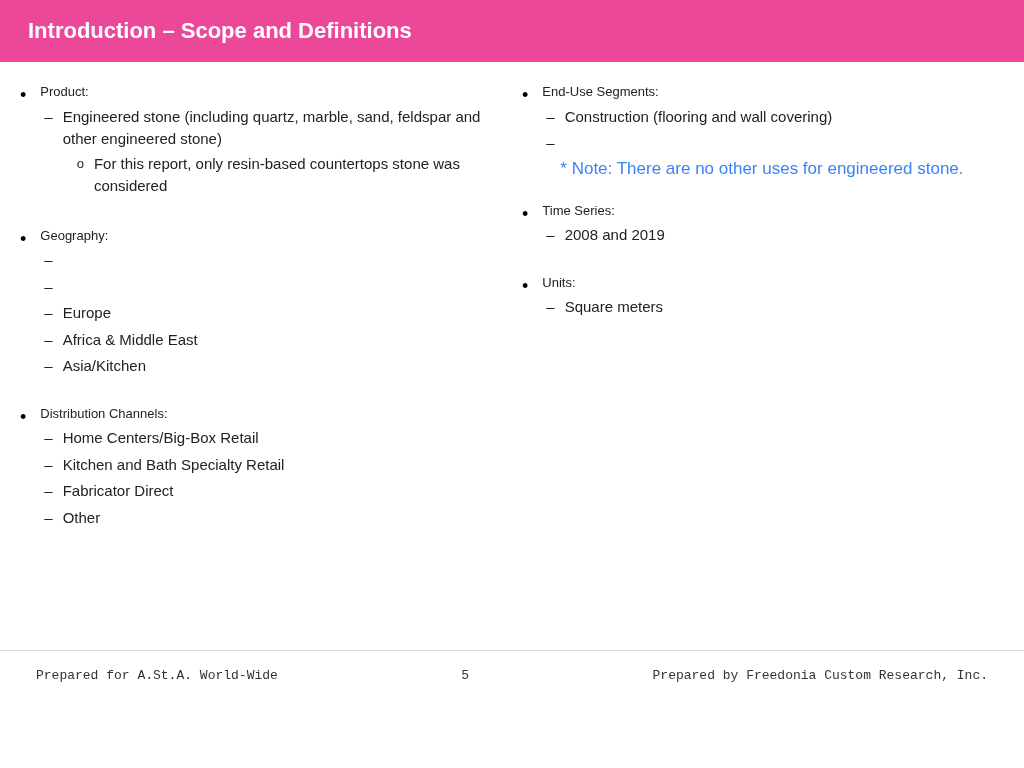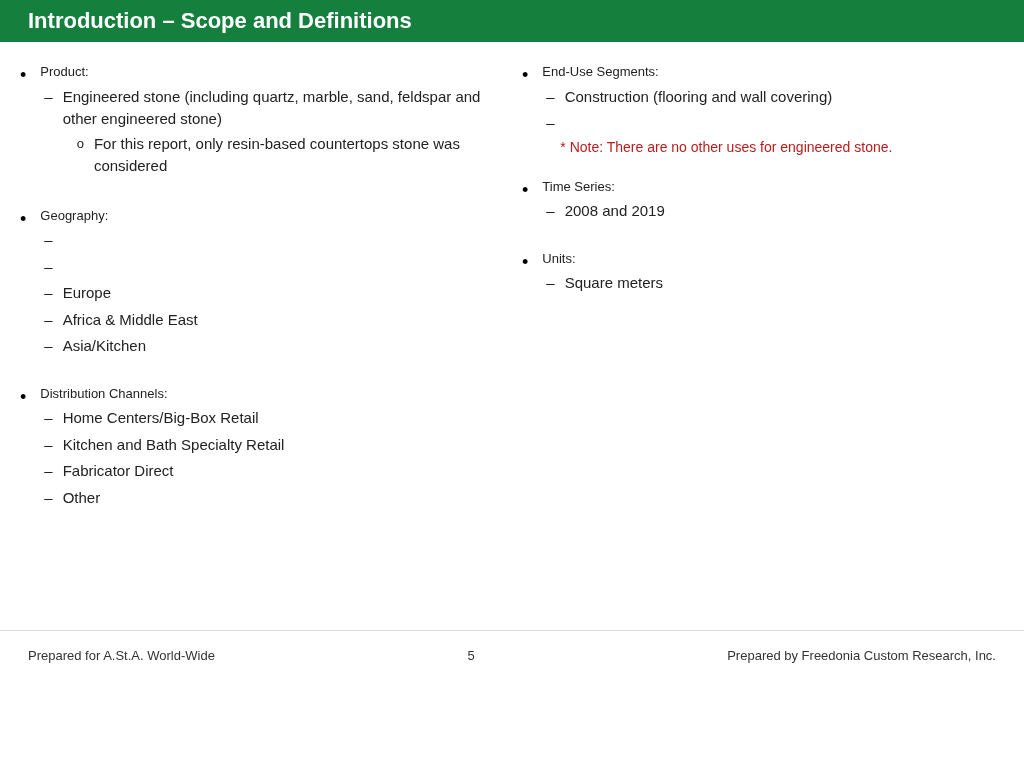--- a/index.html
+++ b/index.html
@@ -10,22 +10,22 @@
 
     body {
       width: 1024px;
       height: 768px;
       font-family: 'Segoe UI', Arial, sans-serif;
       background: #ffffff;
       overflow: hidden;
     }
 
     .header {
-      background-color: #15803d;
-      padding: 8px 28px;
+      background-color: #ec4899;
+      padding: 18px 28px;
       color: white;
     }
 
     .header-title {
       font-size: 22px;
       font-weight: bold;
       color: #ffffff;
     }
 
     .left-column {
@@ -117,36 +117,37 @@
       margin-bottom: 2px;
     }
 
     ul.sub-sub-list > li .circle {
       margin-right: 10px;
       font-size: 13px;
       line-height: 1.7;
     }
 
     .note-text {
-      font-size: 14px;
-      color: #b91c1c;
+      font-size: 17px;
+      color: #3b82f6;
       margin-top: 0;
       margin-left: 18px;
       font-style: normal;
     }
 
     .footer {
       display: flex;
       justify-content: space-between;
       align-items: center;
-      padding: 10px 28px;
+      padding: 10px 36px;
       font-size: 13px;
       color: #333;
       border-top: 1px solid #ddd;
       height: 50px;
+      font-family: Liberation Mono, monospace;
     }
 
     .footer-page {
       text-align: center;
     }
   </style>
 </head>
 <body>
 
 <div class="header">

